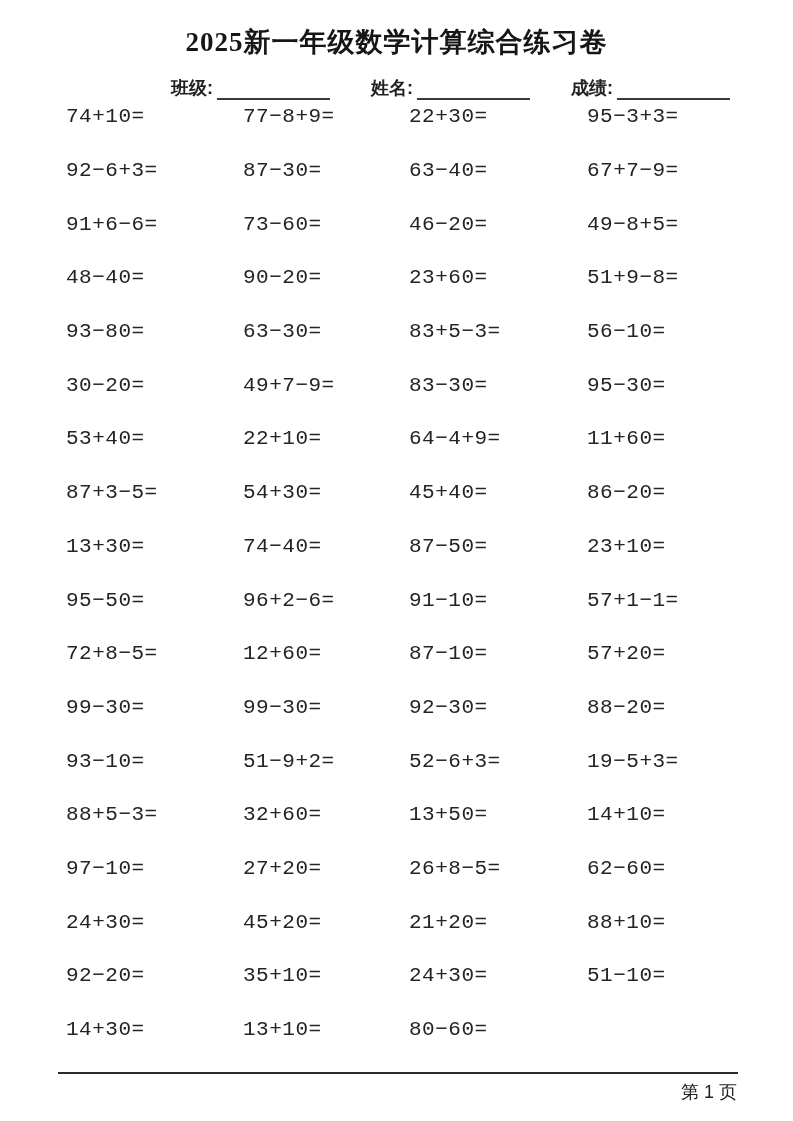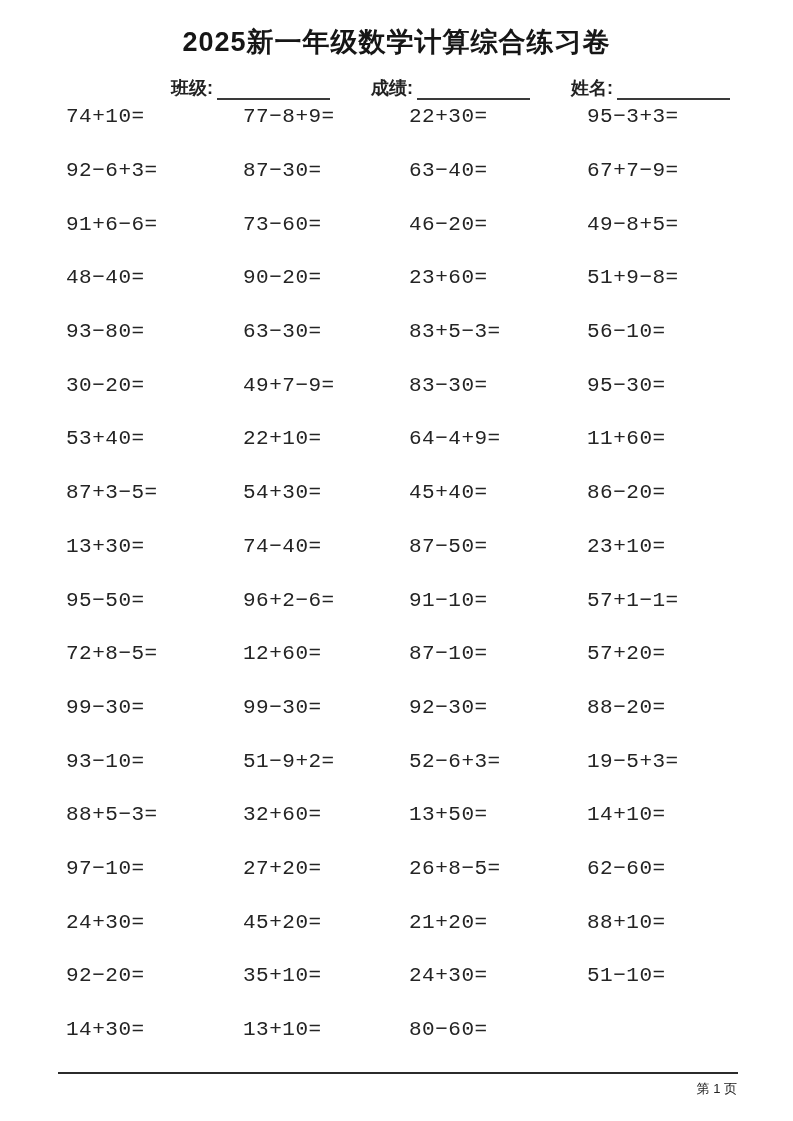--- a/index.html
+++ b/index.html
@@ -20,20 +20,21 @@
   .title {
     position: absolute;
     top: 24px;
     left: 0;
     width: 100%;
     text-align: center;
     font-size: 27px;
     font-weight: bold;
     letter-spacing: 1px;
     color: #161616;
+    font-family: Liberation Serif, serif;
   }
   .meta-row {
     position: absolute;
     top: 76px;
     left: 140px;
     display: flex;
     align-items: flex-end;
     font-size: 18px;
     font-weight: bold;
     color: #222;
@@ -69,42 +70,42 @@
     top: 1072px;
     left: 58px;
     width: 680px;
     height: 0;
     border-top: 2px solid #2b2b2b;
   }
   .footer-page {
     position: absolute;
     top: 1080px;
     right: 56px;
-    font-size: 13px;
+    font-size: 18px;
     color: #222;
   }
 </style>
 </head>
 <body>
 
 <div class="page">
 
   <div class="title">2025新一年级数学计算综合练习卷</div>
 
   <div class="meta-row">
     <div class="meta-field">
       <span class="meta-label">班级:</span>
       <span class="meta-blank"></span>
     </div>
     <div class="meta-field">
-      <span class="meta-label">成绩:</span>
+      <span class="meta-label">姓名:</span>
       <span class="meta-blank"></span>
     </div>
     <div class="meta-field">
-      <span class="meta-label">姓名:</span>
+      <span class="meta-label">成绩:</span>
       <span class="meta-blank"></span>
     </div>
   </div>
 
   <div class="problems-grid">
       <div class="problem">74+10=</div>
       <div class="problem">77−8+9=</div>
       <div class="problem">22+30=</div>
       <div class="problem">95−3+3=</div>
       <div class="problem">92−6+3=</div>

